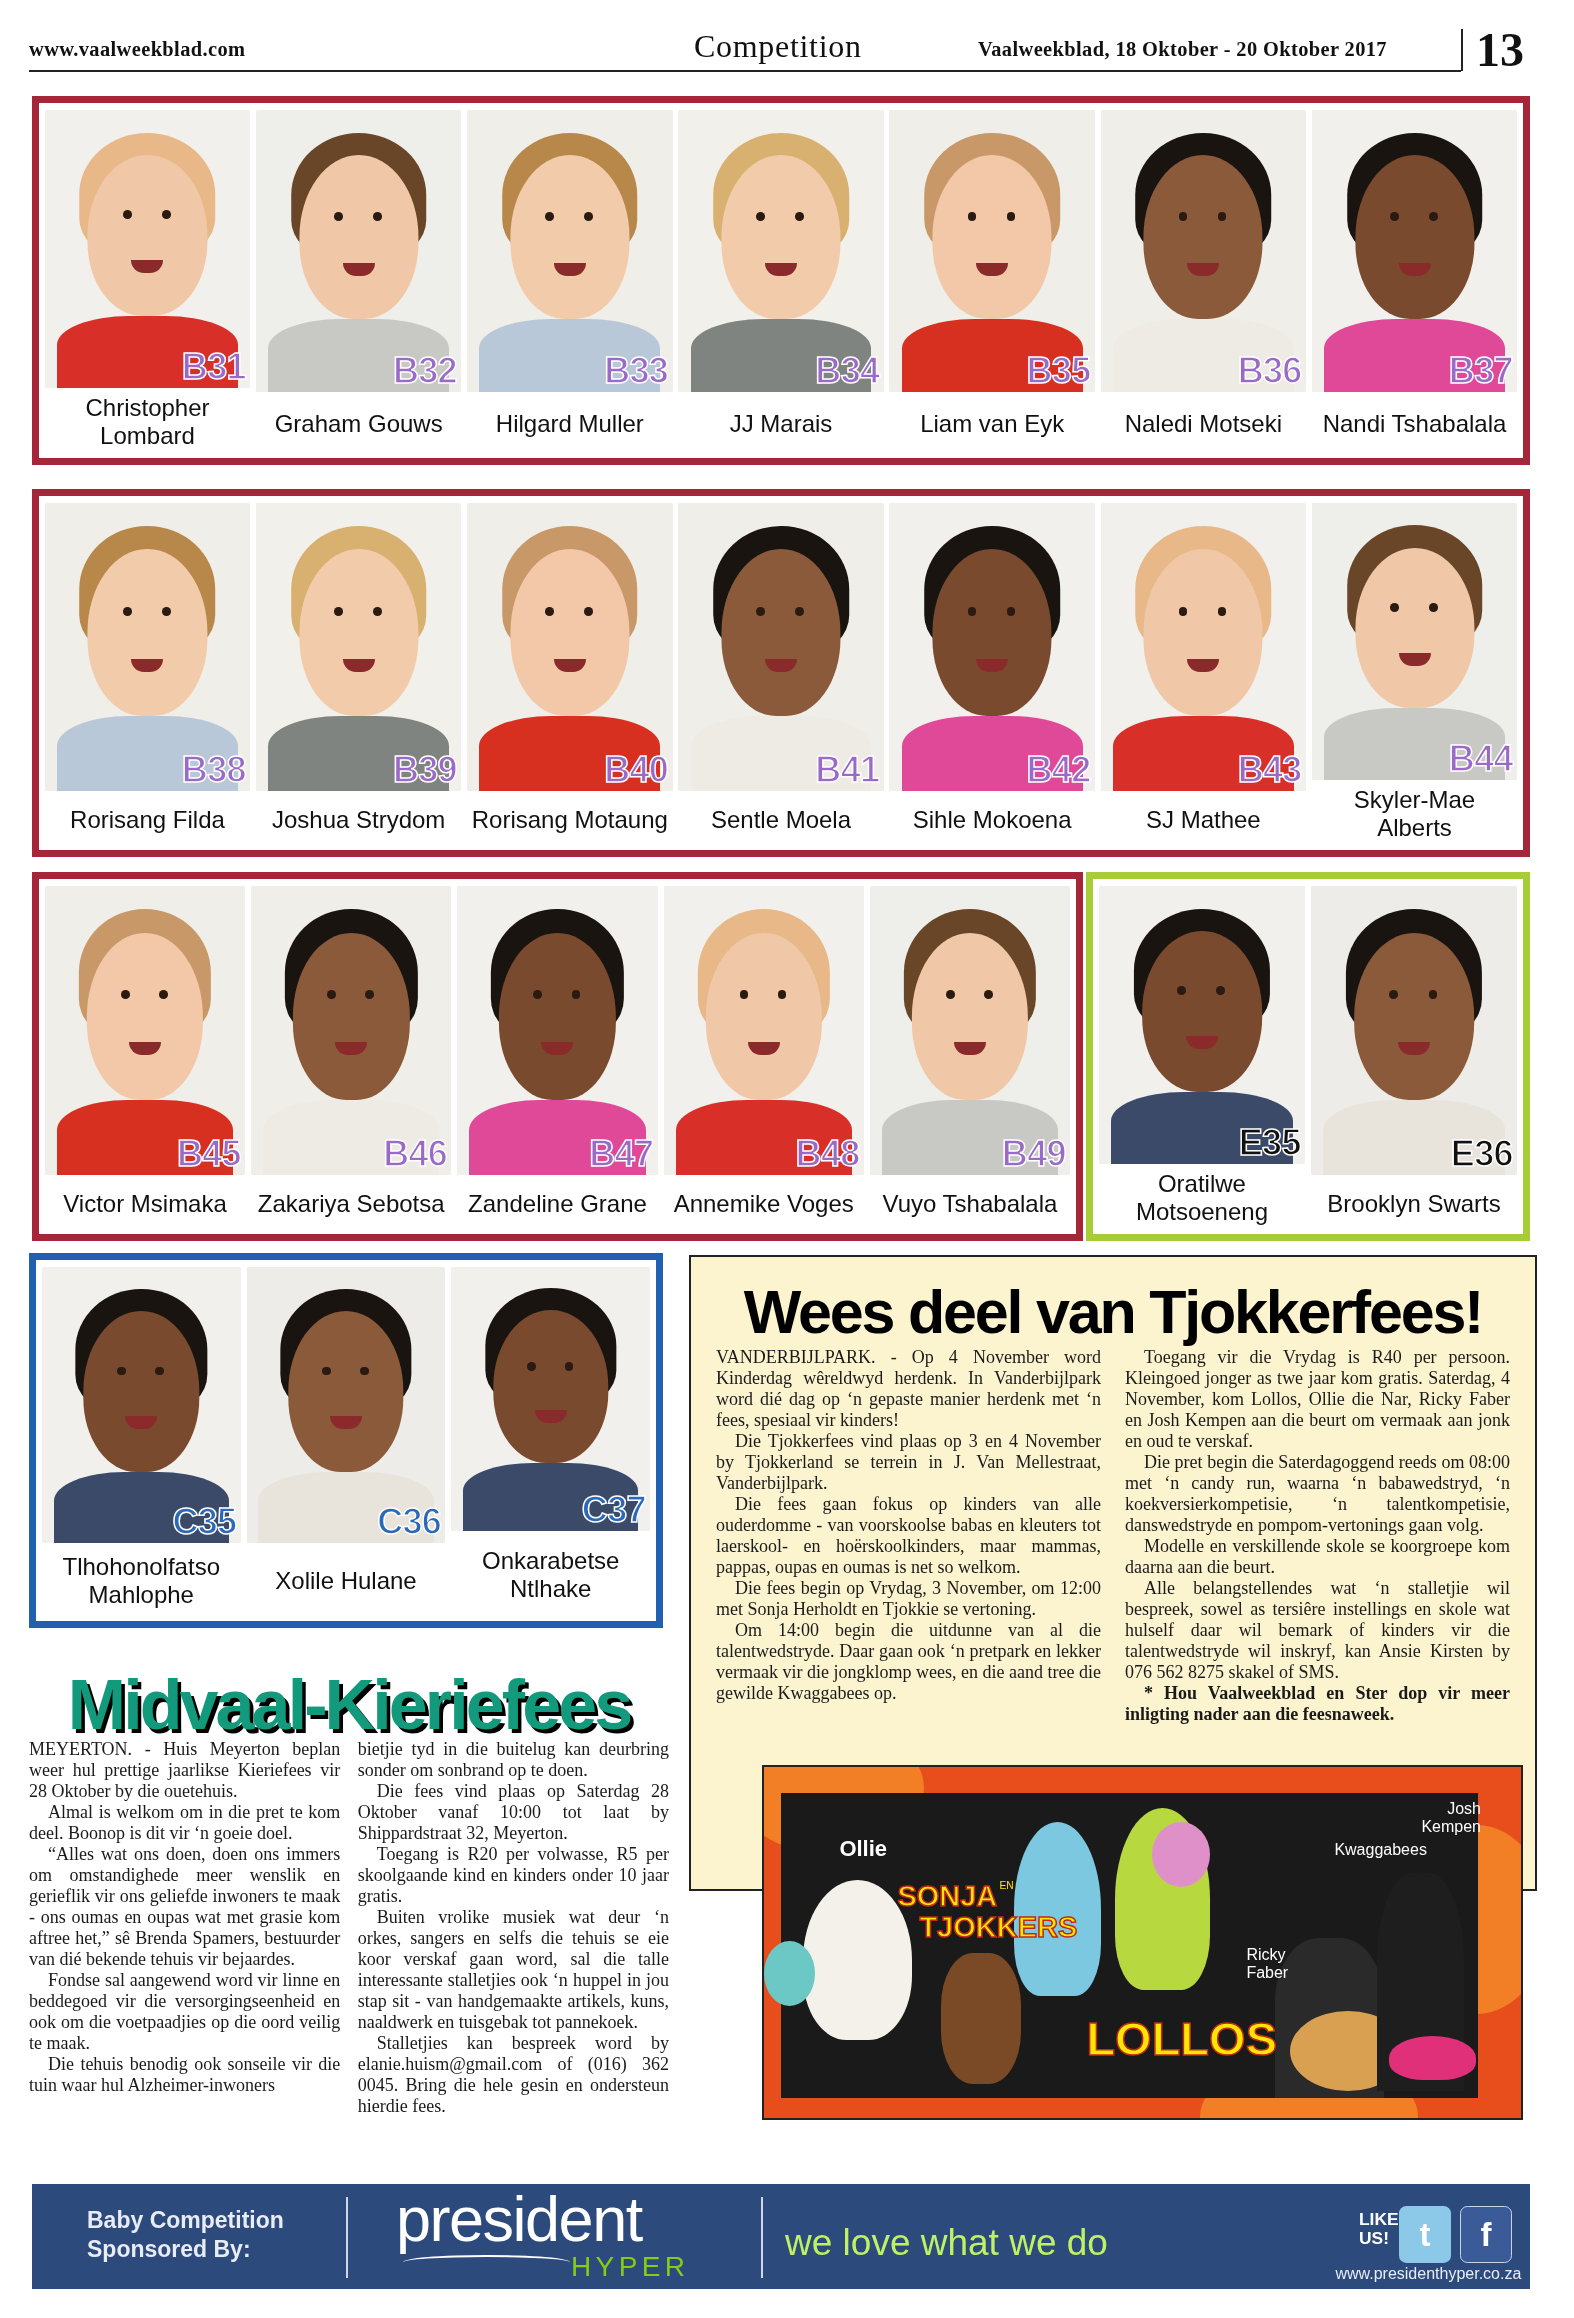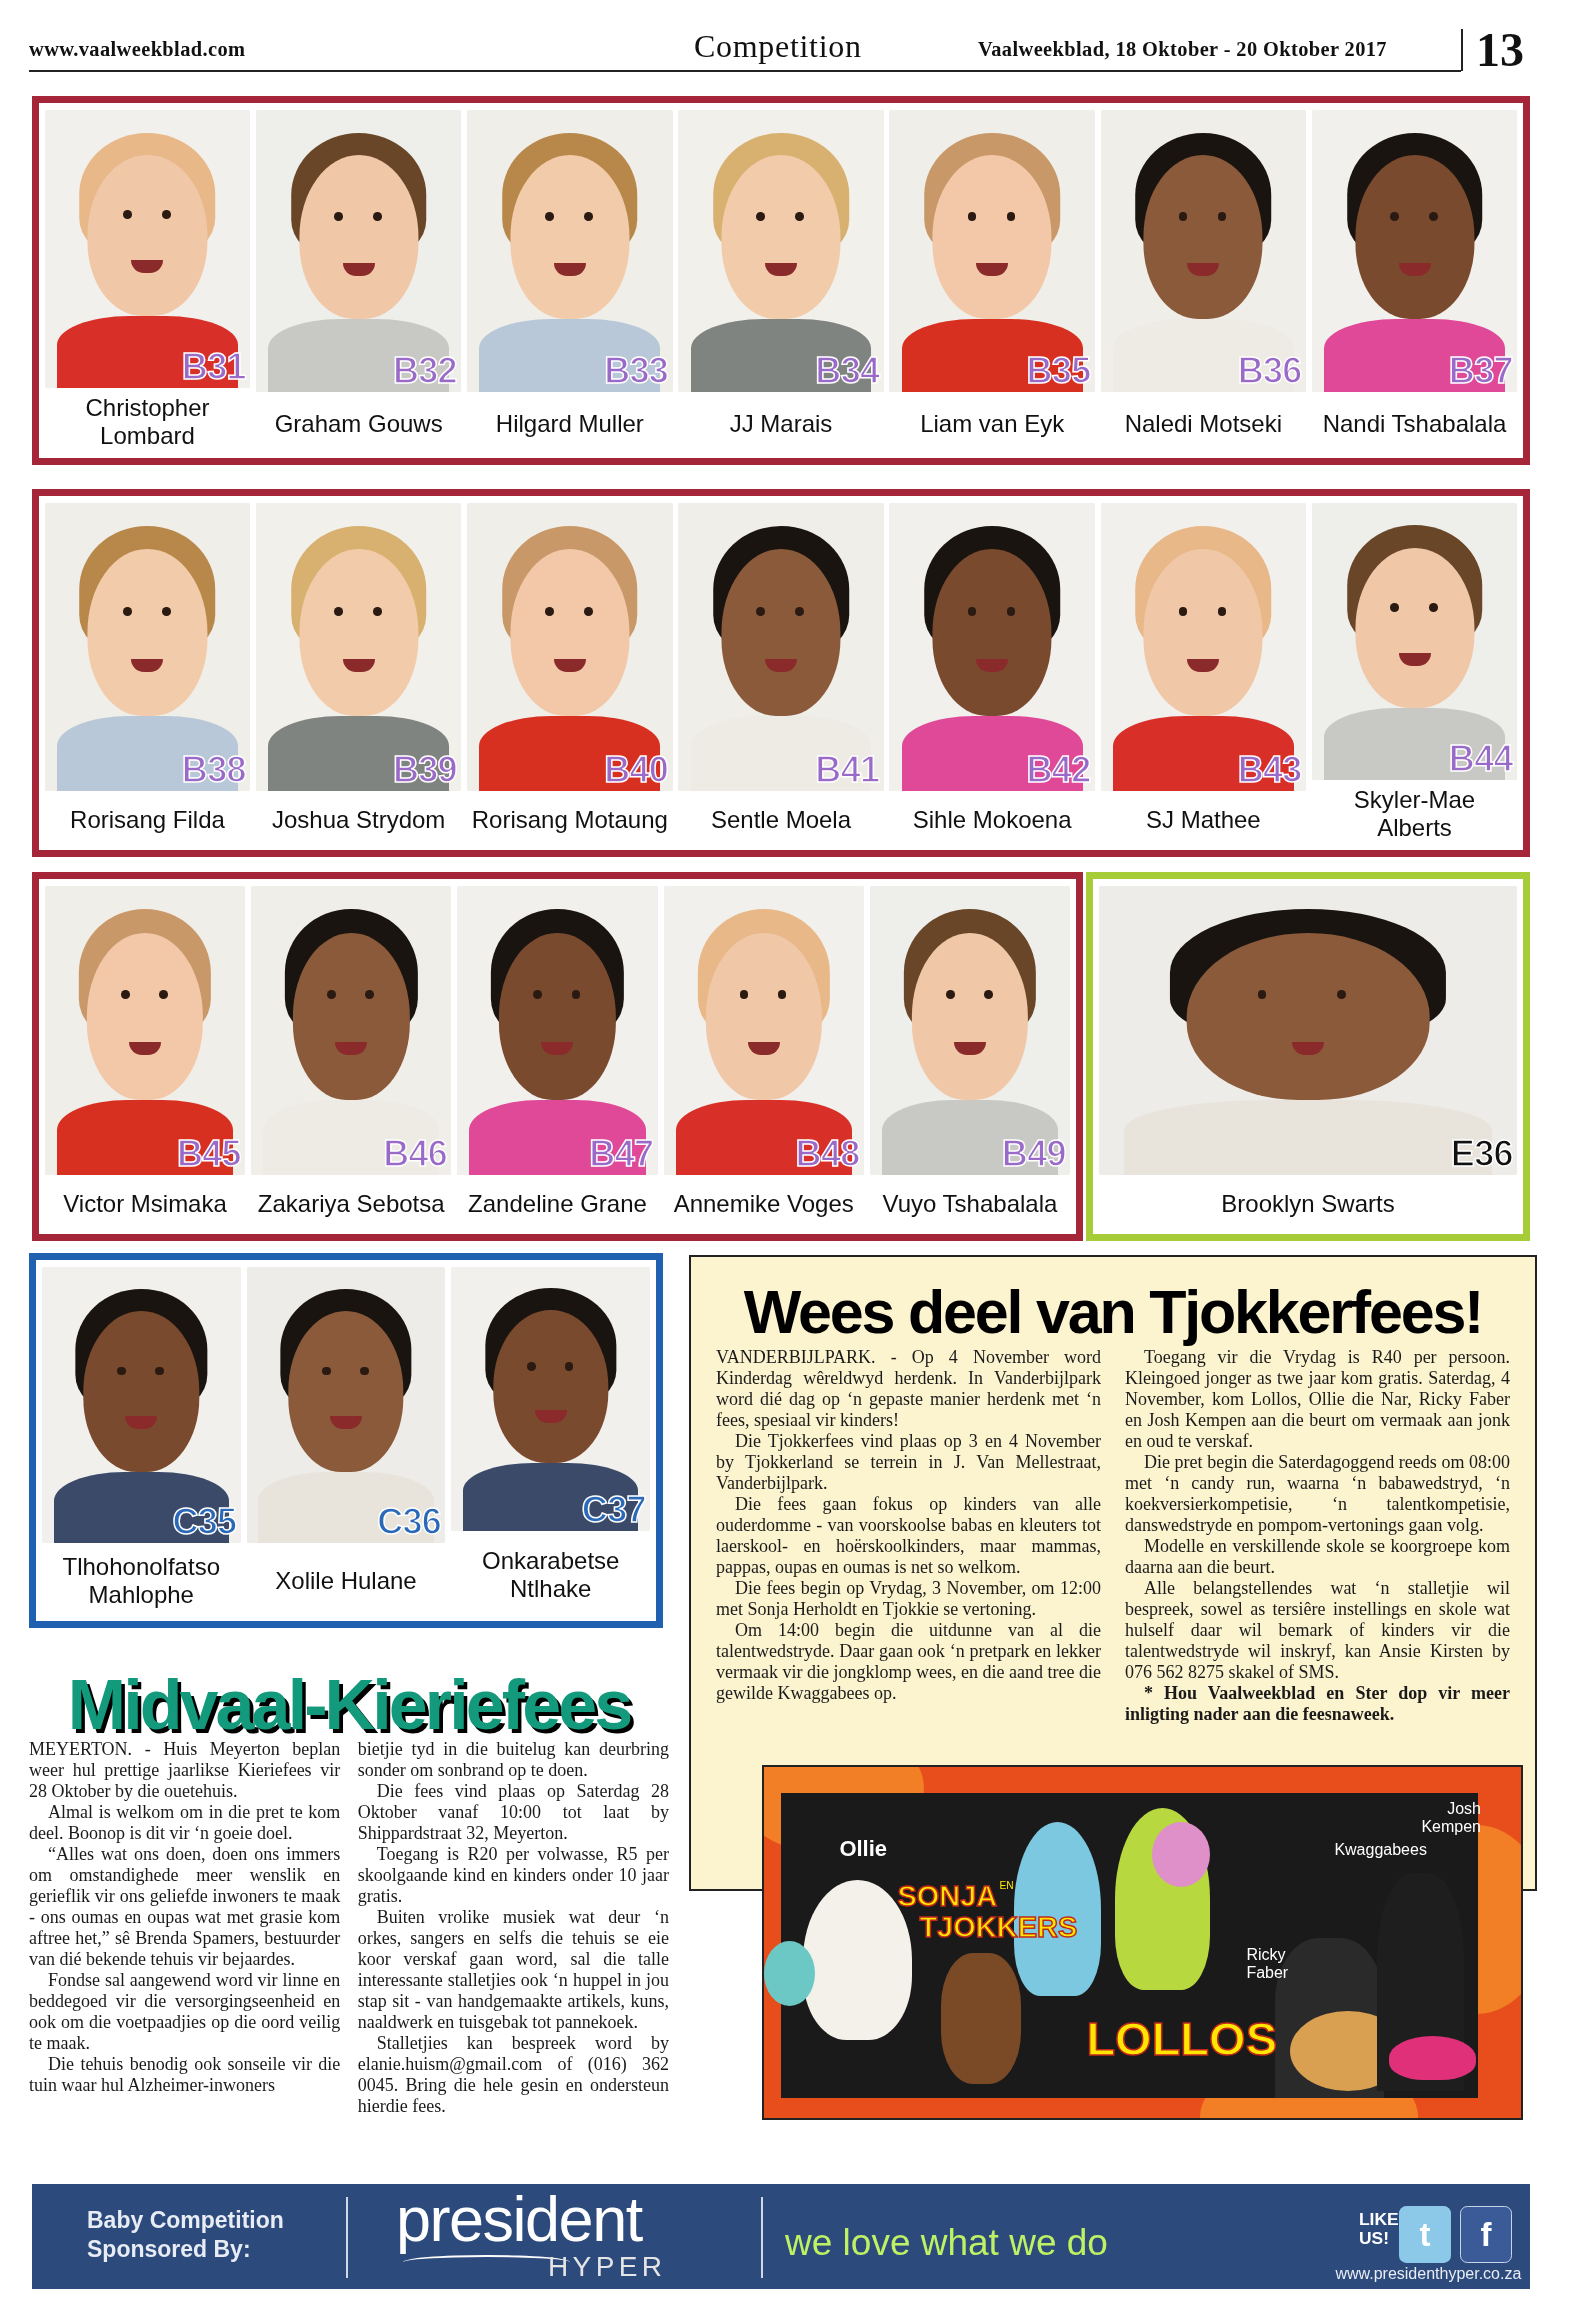--- a/index.html
+++ b/index.html
@@ -42,21 +42,21 @@
   .ad-inner { position: absolute; left: 17.4px; top: 26px; width: 697px; height: 305px; background: #1a1a1a; }
   .ad-label { position: absolute; font-family: "Liberation Sans", sans-serif; color: #fff; font-size: 16px; line-height: 1.1; }
   .ad-big { position: absolute; font-family: "Liberation Sans", sans-serif; font-weight: bold; color: #ffe600; -webkit-text-stroke: 1.5px #c0281a; }
 
   .mid-title { position: absolute; left: 29px; top: 1665px; width: 640px; text-align: center; font-family: "Liberation Sans", sans-serif; font-weight: bold; font-size: 70px; letter-spacing: -2.9px; color: #139a7c; text-shadow: 3.6px 3.6px 0 #000; }
 
   .footer { position: absolute; left: 32px; top: 2184px; width: 1498px; height: 105px; background: #2d4a7c; }
   .f-sponsor { position: absolute; left: 55px; top: 22px; font-family: "Liberation Sans", sans-serif; font-weight: bold; font-size: 23px; color: #e8ecf4; line-height: 1.25; }
   .f-div { position: absolute; top: 13px; width: 1.5px; height: 81px; background: #d0d8e8; }
   .f-logo { position: absolute; left: 364px; top: 4.4px; font-family: "Liberation Sans", sans-serif; font-size: 63px; color: #fff; letter-spacing: -1.5px; line-height: 1; }
-  .f-hyper { position: absolute; left: 516px; top: 67px; font-family: "Liberation Sans", sans-serif; font-size: 28px; color: #e5e5e5; letter-spacing: 4.4px; }
+  .f-hyper { position: absolute; left: 539px; top: 67px; font-family: "Liberation Sans", sans-serif; font-size: 28px; color: #84cc16; letter-spacing: 4.4px; }
   .f-wave { position: absolute; left: 371px; top: 71px; width: 167px; height: 14.5px; border-top: 2.9px solid #fff; border-radius: 60% 60% 0 0; }
   .f-tag { position: absolute; left: 753px; top: 38px; font-family: "Liberation Sans", sans-serif; font-size: 37px; color: #bef264; }
   .f-like { position: absolute; left: 1327px; top: 26px; font-family: "Liberation Sans", sans-serif; font-weight: bold; font-size: 17.4px; color: #fff; line-height: 1.1; }
   .f-social { position: absolute; top: 22px; width: 52px; height: 57px; border-radius: 7.3px; display: flex; align-items: center; justify-content: center; font-family: "Liberation Sans", sans-serif; font-weight: bold; font-size: 33px; color: #fff; }
   .f-url { position: absolute; right: 8.7px; top: 81px; font-family: "Liberation Sans", sans-serif; font-size: 16px; color: #e8ecf4; }
 </style>
 </head>
 <body>
 
 <div class="hdr-url">www.vaalweekblad.com</div>
@@ -318,20 +318,34 @@
         <div class="eye" style="left:38%; top:36%;"></div>
         <div class="eye" style="left:57%; top:36%;"></div>
         <div class="mouth" style="top:54%;"></div>
         <div class="code ">B49</div>
       </div>
       <div class="name">Vuyo Tshabalala</div>
     </div>
   </div>
 
 <div class="box green" id="row3" style="left:1086px; top:872px; width:444px; height:369px;">
+    <div class="cell">
+      <div class="photo" style="height:289px;">
+        <div class="bg" style="background:#f2f0ec;"></div>
+        <div class="shirt" style="background:#3a4a68;"></div>
+        <div class="hair" style="top:8%; width:66%; height:44%; background:#1a1410;"></div>
+        <div class="face" style="top:16%; width:58%; height:58%; background:#7a4a2e;"></div>
+        <div class="eye" style="left:38%; top:36%;"></div>
+        <div class="eye" style="left:57%; top:36%;"></div>
+        <div class="mouth" style="top:54%;"></div>
+        <div class="code black">E35</div>
+      </div>
+      <div class="name">Oratilwe
+Motsoeneng</div>
+    </div>
     <div class="cell">
       <div class="photo" style="height:289px;">
         <div class="bg" style="background:#eeece8;"></div>
         <div class="shirt" style="background:#e8e4dc;"></div>
         <div class="hair" style="top:8%; width:66%; height:44%; background:#1a1410;"></div>
         <div class="face" style="top:16%; width:58%; height:58%; background:#8a5a3a;"></div>
         <div class="eye" style="left:38%; top:36%;"></div>
         <div class="eye" style="left:57%; top:36%;"></div>
         <div class="mouth" style="top:54%;"></div>
         <div class="code black">E36</div>

